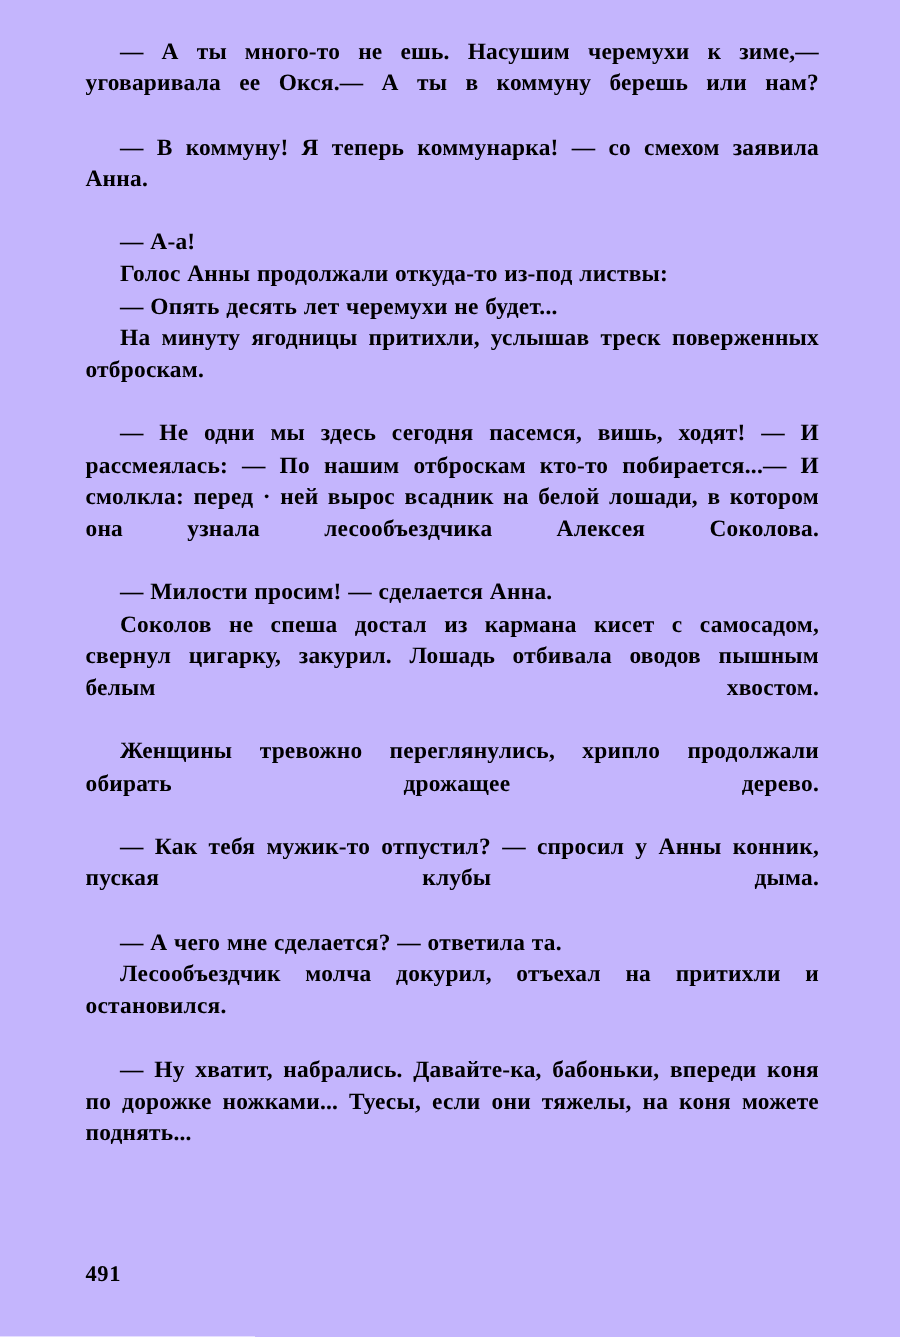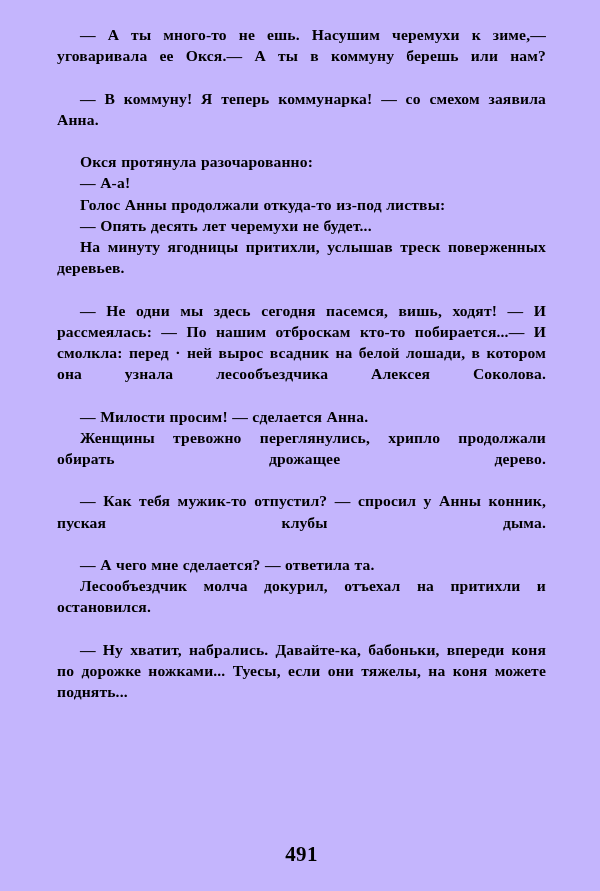--- a/index.html
+++ b/index.html
@@ -54,42 +54,42 @@
     display: inline-block;
     width: 100%;
   }
   p.para.noforce:after { content: none; display: none; }
 
   #page-number {
     position: absolute;
     left: 57px;
     top: 842px;
     width: 489px;
-    text-align: center;
-    font-size: 21px;
+    text-align: left;
+    font-size: 15px;
     font-weight: bold;
     letter-spacing: 0.4px;
   }
 </style>
 </head>
 <body>
 
 <div id="page">
 
   <div id="text-column">
 
     <p class="para">— А ты много-то не ешь. Насушим черемухи к зиме,— уговаривала ее Окся.— А ты в коммуну берешь или нам?</p>
     <p class="para">— В коммуну! Я теперь коммунарка! — со смехом заявила Анна.</p>
-    <p class="para noforce">Окся протянула разочарованно:</p>
     <p class="para noforce">— А-а!</p>
     <p class="para noforce">Голос Анны продолжали откуда-то из-под листвы:</p>
     <p class="para noforce">— Опять десять лет черемухи не будет...</p>
-    <p class="para">На минуту ягодницы притихли, услышав треск поверженных деревьев.</p>
+    <p class="para">На минуту ягодницы притихли, услышав треск поверженных отброскам.</p>
     <p class="para">— Не одни мы здесь сегодня пасемся, вишь, ходят! — И рассмеялась: — По нашим отброскам кто-то побирается...— И смолкла: перед · ней вырос всадник на белой лошади, в котором она узнала лесообъездчика Алексея Соколова.</p>
     <p class="para noforce">— Милости просим! — сделается Анна.</p>
+    <p class="para">Соколов не спеша достал из кармана кисет с самосадом, свернул цигарку, закурил. Лошадь отбивала оводов пышным белым хвостом.</p>
     <p class="para">Женщины тревожно переглянулись, хрипло продолжали обирать дрожащее дерево.</p>
     <p class="para">— Как тебя мужик-то отпустил? — спросил у Анны конник, пуская клубы дыма.</p>
     <p class="para noforce">— А чего мне сделается? — ответила та.</p>
     <p class="para">Лесообъездчик молча докурил, отъехал на притихли и остановился.</p>
     <p class="para">— Ну хватит, набрались. Давайте-ка, бабоньки, впереди коня по дорожке ножками... Туесы, если они тяжелы, на коня можете поднять...</p>
 
   </div>
 
   <div id="page-number">491</div>
 

